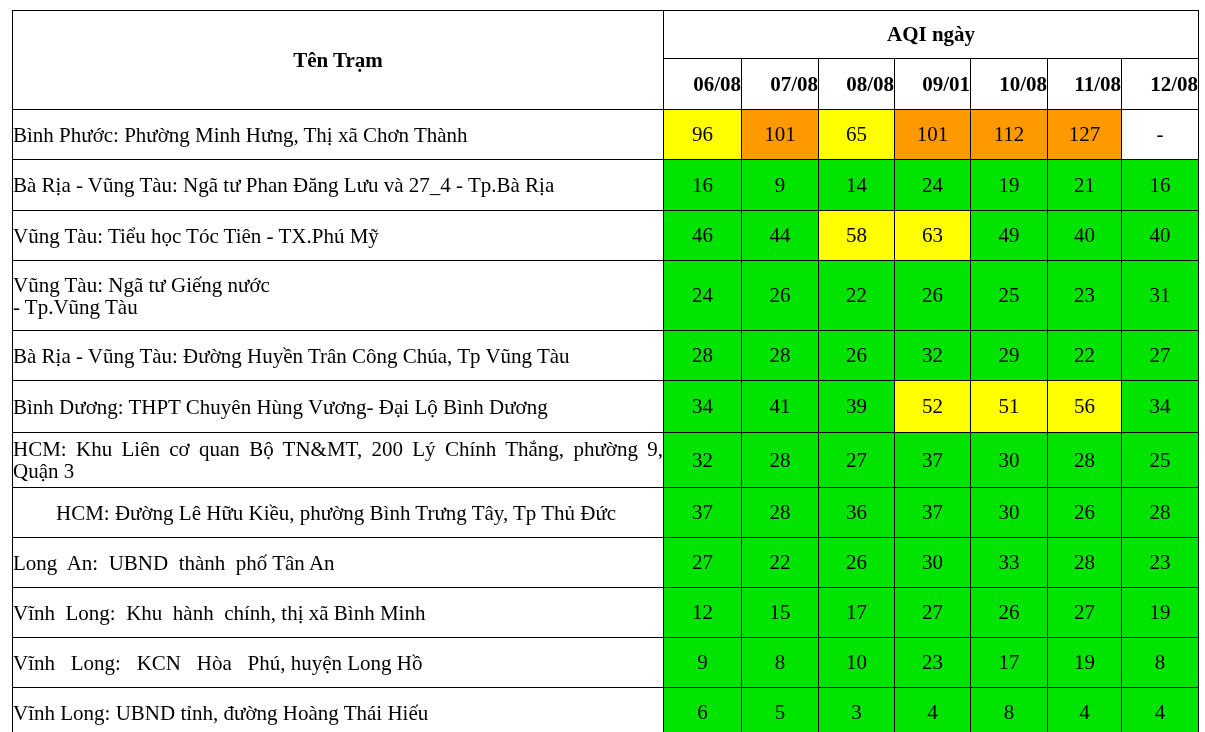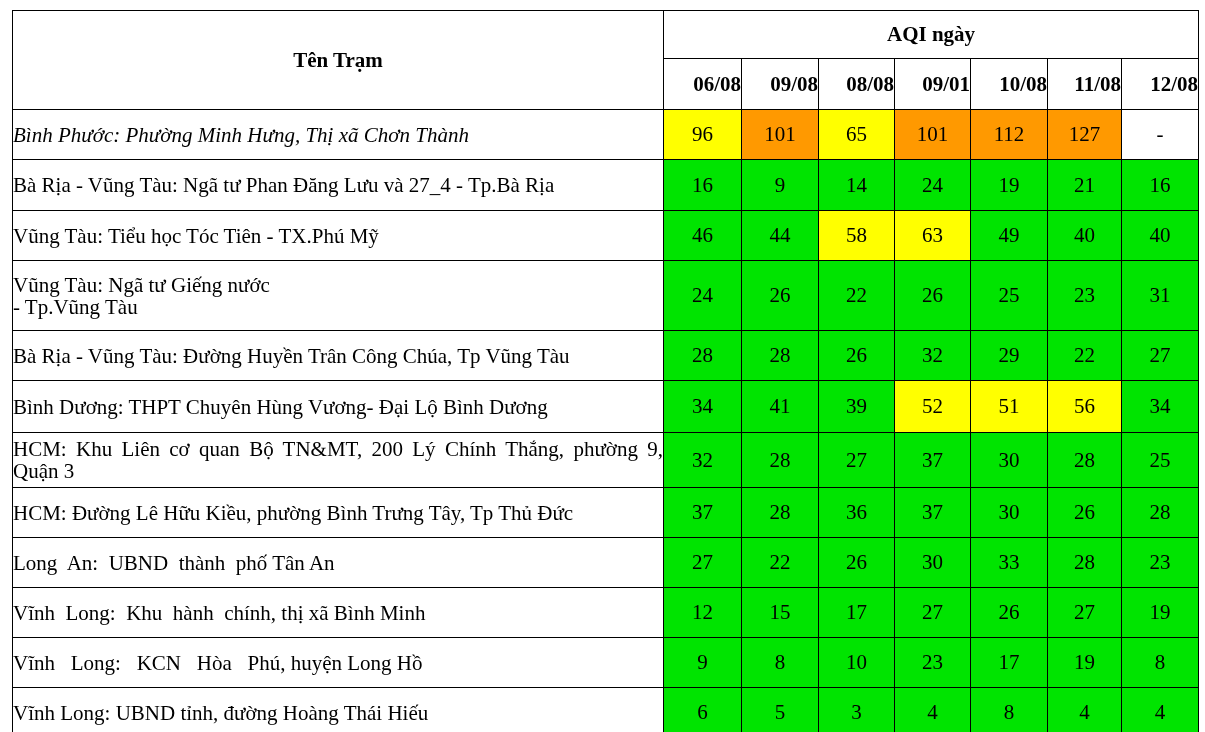--- a/index.html
+++ b/index.html
@@ -34,31 +34,31 @@
       <col style="width:74px">
       <col style="width:77px">
   </colgroup>
   <thead>
     <tr>
       <th class="station-h" rowspan="2">Tên Trạm</th>
       <th class="aqi-h" colspan="7">AQI ngày</th>
     </tr>
     <tr id="date-row">
         <th class="date">06/08</th>
-        <th class="date">09/08</th>
+        <th class="date">07/08</th>
         <th class="date">08/08</th>
         <th class="date">09/01</th>
         <th class="date">10/08</th>
         <th class="date">11/08</th>
         <th class="date">12/08</th>
       </tr>
   </thead>
   <tbody id="tbody">
       <tr style="height: 50px;">
-        <td class="name" style="white-space: pre-wrap; font-style: italic;">Bình Phước: Phường Minh Hưng, Thị xã Chơn Thành</td>
+        <td class="name" style="white-space: pre-wrap;">Bình Phước: Phường Minh Hưng, Thị xã Chơn Thành</td>
         <td class="val y">96</td>
         <td class="val o">101</td>
         <td class="val y">65</td>
         <td class="val o">101</td>
         <td class="val o">112</td>
         <td class="val o">127</td>
         <td class="val w">-</td>
       </tr>
       <tr style="height: 51px;">
         <td class="name" style="white-space: pre-wrap;">Bà Rịa - Vũng Tàu: Ngã tư Phan Đăng Lưu và 27_4 - Tp.Bà Rịa</td>
@@ -115,21 +115,21 @@
         <td class="name just" style="white-space: pre-wrap;">HCM: Khu Liên cơ quan Bộ TN&amp;MT, 200 Lý Chính Thắng, phường 9, Quận 3</td>
         <td class="val g">32</td>
         <td class="val g">28</td>
         <td class="val g">27</td>
         <td class="val g">37</td>
         <td class="val g">30</td>
         <td class="val g">28</td>
         <td class="val g">25</td>
       </tr>
       <tr style="height: 50px;">
-        <td class="name" style="white-space: pre-wrap;">HCM: Đường Lê Hữu Kiều, phường Bình Trưng Tây, Tp Thủ Đức</td>
+        <td class="name" style="white-space: pre-wrap; padding-left: 43px;">HCM: Đường Lê Hữu Kiều, phường Bình Trưng Tây, Tp Thủ Đức</td>
         <td class="val g">37</td>
         <td class="val g">28</td>
         <td class="val g">36</td>
         <td class="val g">37</td>
         <td class="val g">30</td>
         <td class="val g">26</td>
         <td class="val g">28</td>
       </tr>
       <tr style="height: 50px;">
         <td class="name" style="white-space: pre-wrap;">Long  An:  UBND  thành  phố Tân An</td>

